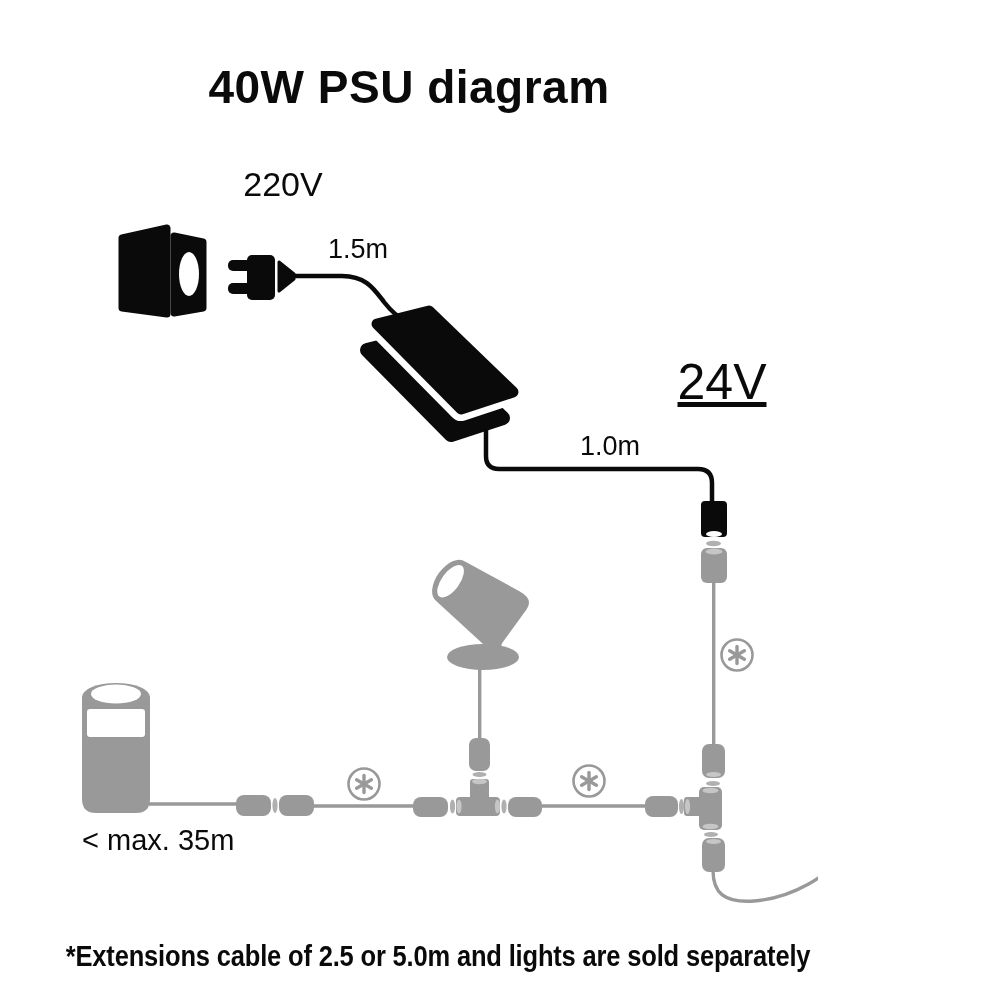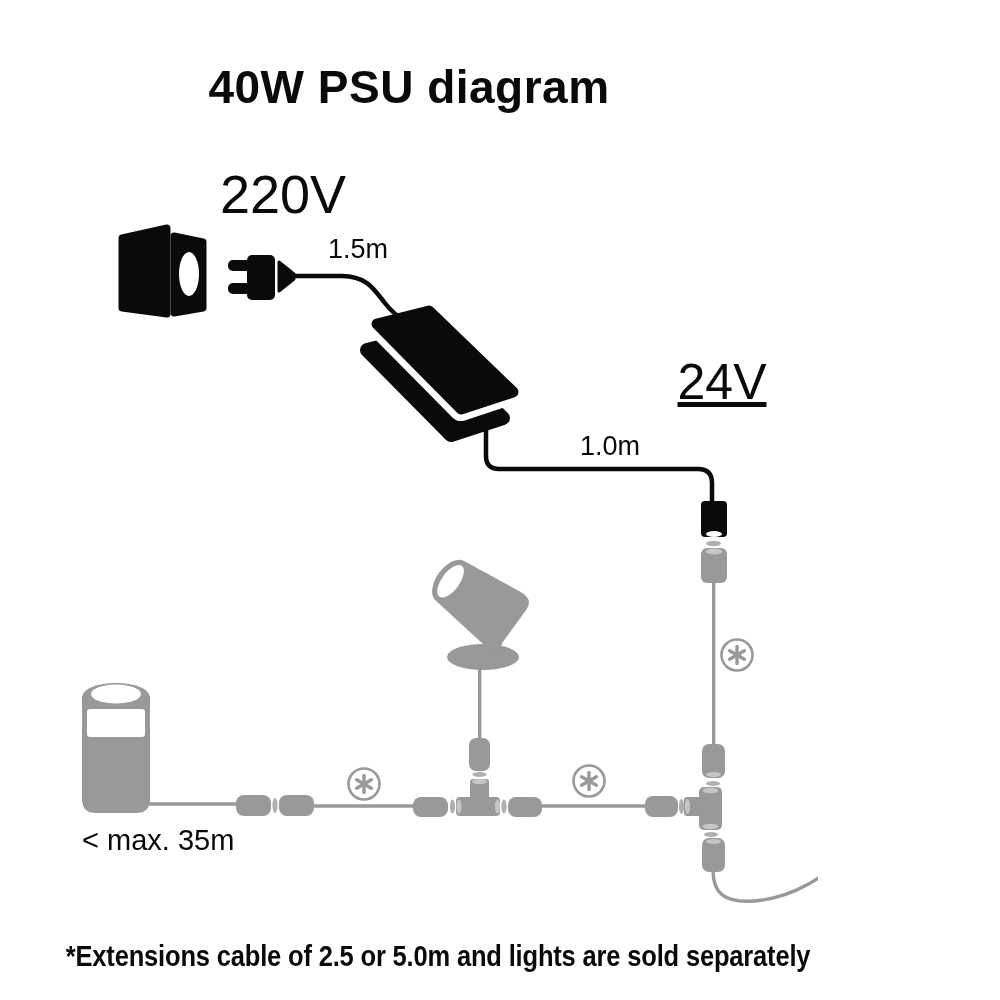--- a/index.html
+++ b/index.html
@@ -3,21 +3,21 @@
 <meta charset="utf-8">
 <style>
   html,body{margin:0;padding:0;background:#fff;}
   .stage{
     position:relative;width:818px;height:1000px;background:#fff;overflow:hidden;
     font-family:"Liberation Sans","DejaVu Sans",sans-serif;color:#0a0a0a;
   }
   .stage svg{position:absolute;left:0;top:0;}
   .label{position:absolute;white-space:nowrap;line-height:1;color:#0a0a0a;}
   .title{left:0;right:0;top:64px;text-align:center;font-size:46px;font-weight:bold;letter-spacing:.5px;}
-  .v220{left:283px;top:167px;transform:translateX(-50%);font-size:54px;}
+  .v220{left:283px;top:167px;transform:translateX(-50%);font-size:34px;}
   .v24{left:722px;top:357px;transform:translateX(-50%);font-size:50px;text-decoration:underline;}
   .len15{left:358px;top:236px;transform:translateX(-50%);font-size:27px;text-align:right;}
   .len06{left:610px;top:433px;transform:translateX(-50%);font-size:27px;}
   .max35{left:62px;top:826px;font-size:29px;margin-left:20px;}
   .footnote{left:0;right:0;top:941px;text-align:center;font-size:30px;font-weight:bold;}
   .footnote span{display:inline-block;transform:scaleX(.85);transform-origin:center;letter-spacing:-.2px;}
 </style>
 </head>
 <body>
 

